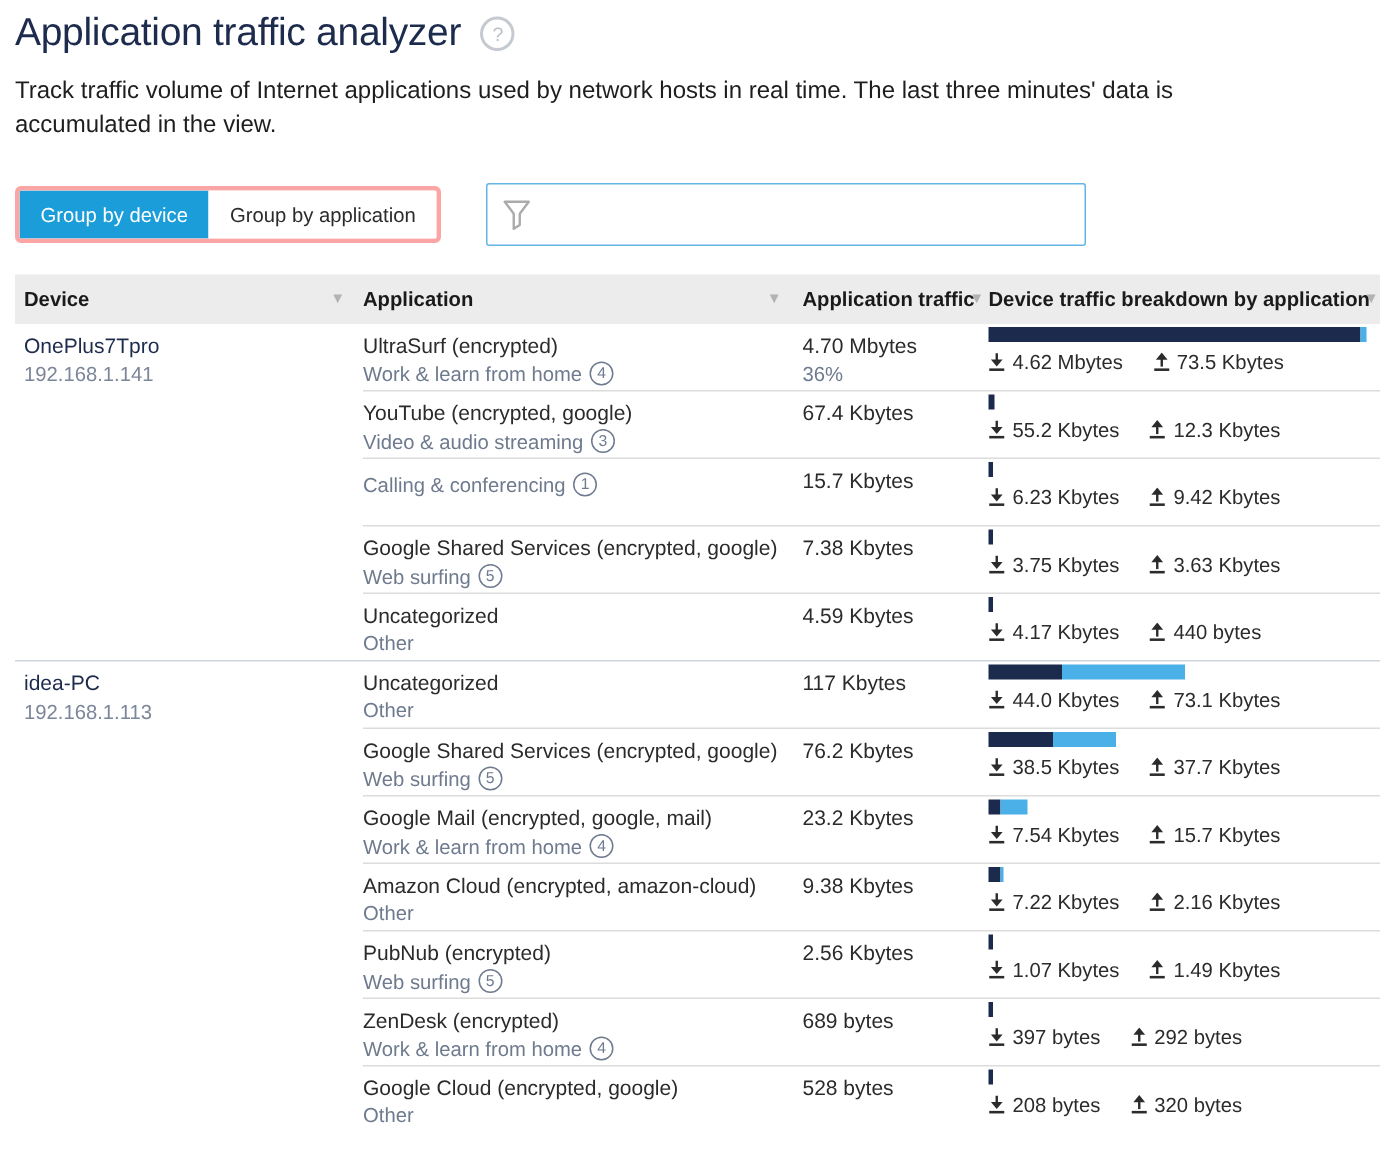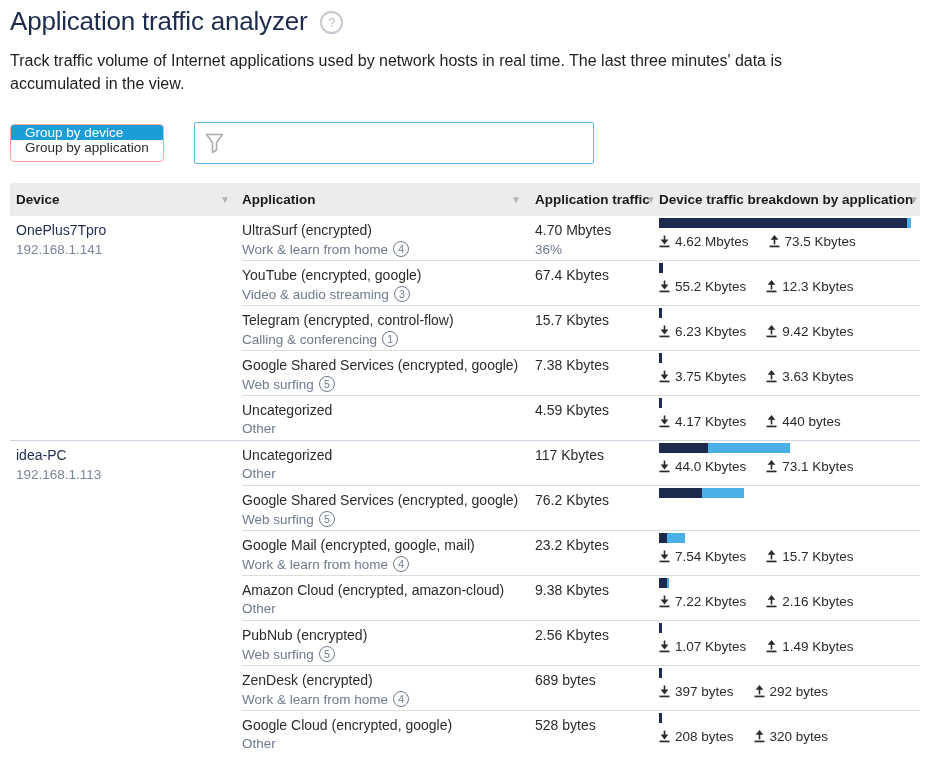--- a/index.html
+++ b/index.html
@@ -8,21 +8,21 @@
 
   .header { padding:6px 10px 0 10px; }
   .title-row { display:flex; align-items:flex-start; gap:13px; }
   .page-title { font-size:26px; font-weight:400; color:#1d2b4c; letter-spacing:-0.2px; }
   .help-icon { width:23px; height:23px; border:2px solid #c5cad0; border-radius:50%;
     color:#b9bfc7; font-size:13px; display:flex; align-items:center; justify-content:center;
     margin-top:5px; cursor:pointer; flex:0 0 auto; }
   .subtitle { margin-top:13px; font-size:16px; line-height:1.42; color:#1e1e1e; max-width:818px; }
 
   .controls { display:flex; align-items:center; margin:27px 0 0 10px; gap:30px; }
-  .tab-group { display:flex; border:1px solid #fca5a5; border-radius:4px; overflow:hidden; height:38px;flex-direction:column; }
+  .tab-group { display:flex; border:3px solid #fca5a5; border-radius:4px; overflow:hidden; height:38px; }
   .tab { display:flex; align-items:center; padding:0 14px; font-size:13.5px;
     background:#fff; color:#2b2b2b; cursor:pointer; white-space:nowrap; }
   .tab.active { background:#1b9dd9; color:#fff; }
   .filter-box { width:400px; height:42px; border:1px solid #63b5e5; border-radius:2px;
     display:flex; align-items:center; padding:0 10px; background:#fff; }
   .funnel { flex:0 0 auto; margin-right:8px; display:flex; }
   .filter-input { border:none; outline:none; flex:1; font-size:14px; height:100%; background:transparent; }
 
   .table { margin:19px 0 0 10px; width:910px; }
   .thead { display:flex; background:#ececec; height:33px; align-items:center;
@@ -193,21 +193,20 @@
       </div>
     </div>
     <div class="sep"></div>
   </div>
       <div class="row">
     <div class="cell c-device">
       <div class="dev-name"></div>
       <div class="dev-ip"></div>
     </div>
     <div class="cell c-app">
-      <div class="app-name">Telegram (encrypted, control-flow)</div>
       <div class="app-cat">
         <span class="cat-label">Calling &amp; conferencing</span>
         <span class="circle-num">1</span>
       </div>
     </div>
     <div class="cell c-traffic">
       <div class="traffic-val">15.7 Kbytes</div>
 
     </div>
     <div class="cell c-break">
@@ -376,20 +375,38 @@
     </div>
     <div class="cell c-traffic">
       <div class="traffic-val">76.2 Kbytes</div>
 
     </div>
     <div class="cell c-break">
       <div class="bar">
         <span class="bar-down" style="width: 43.1px; background: rgb(28, 43, 77);"></span>
         <span class="bar-up" style="width: 42.2px; background: rgb(76, 176, 232);"></span>
       </div>
+      <div class="updown">
+        <span class="du">
+          <svg width="11" height="13" viewBox="0 0 11 13">
+            <rect x="4.7" y="0.5" width="1.6" height="5" fill="#2b2b2b"></rect>
+            <polygon points="1.6,4.6 9.4,4.6 5.5,9.4" fill="#2b2b2b"></polygon>
+            <rect x="0.5" y="10.6" width="10" height="1.7" fill="#2b2b2b"></rect>
+          </svg>
+          <span class="down-val">38.5 Kbytes</span>
+        </span>
+        <span class="du">
+          <svg width="11" height="13" viewBox="0 0 11 13">
+            <polygon points="5.5,0 9.4,4.8 1.6,4.8" fill="#2b2b2b"></polygon>
+            <rect x="4.7" y="3.9" width="1.6" height="5.5" fill="#2b2b2b"></rect>
+            <rect x="0.5" y="10.6" width="10" height="1.7" fill="#2b2b2b"></rect>
+          </svg>
+          <span class="up-val">37.7 Kbytes</span>
+        </span>
+      </div>
     </div>
     <div class="sep"></div>
   </div>
       <div class="row">
     <div class="cell c-device">
       <div class="dev-name"></div>
       <div class="dev-ip"></div>
     </div>
     <div class="cell c-app">
       <div class="app-name">Google Mail (encrypted, google, mail)</div>

